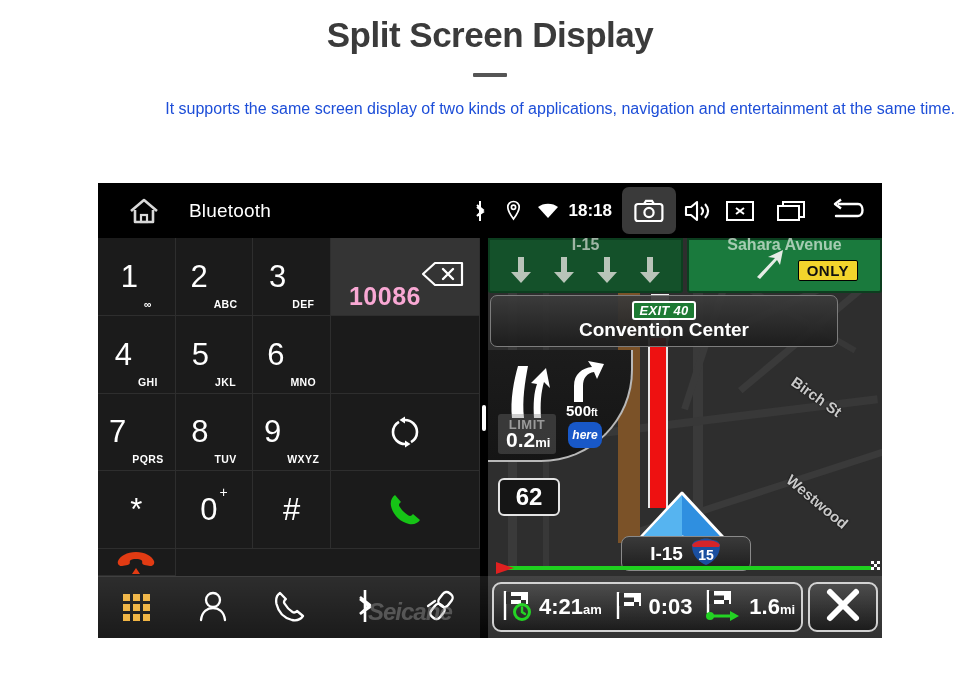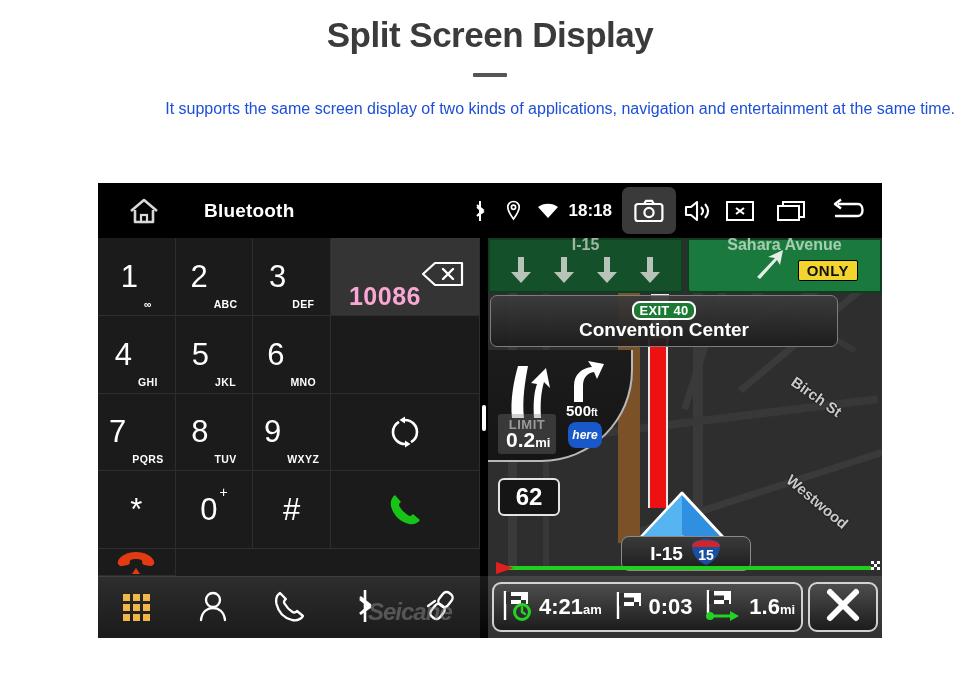--- a/index.html
+++ b/index.html
@@ -33,21 +33,21 @@
     background: #000; overflow: hidden;
   }
 
   
   .statusbar {
     position: relative; height: 55px; background: #000;
     display: flex; align-items: center;
   }
   .home-btn { margin-left: 26px; width: 40px; display:flex; justify-content:center; }
   .sb-title {
-    margin-left: 40px; color: #fff; font-size: 19px; font-weight: bold;
+    margin-left: 25px; color: #fff; font-size: 19px; font-weight: normal;
     letter-spacing: .2px;
   }
   .sb-right {
     position: absolute; right: 0; top: 0; height: 100%;
     display: flex; align-items: center; gap: 0;
   }
   .sb-ico { width: 34px; display:flex; align-items:center; justify-content:center; }
   .sb-clock { color: #fff; font-size: 17px; font-weight: bold; margin: 0 6px 0 4px; }
   .sb-cam {
     width: 54px; height: 47px; margin: 0 4px; border-radius: 7px;
@@ -139,22 +139,22 @@
   
   .exit-banner {
     position: absolute; left: 2px; top: 57px; width: 348px; height: 52px;
     background: linear-gradient(180deg, rgba(60,60,60,.93), rgba(28,28,28,.93));
     border: 1px solid #7d7d7d; border-radius: 7px;
     display: flex; flex-direction: column; align-items: center; justify-content: center;
     color: #fff;
   }
   .exit-row1 { display: flex; align-items: center; gap: 7px; }
   .exit-chip {
-    background: #1d7a33; border: 2px solid #fff; border-radius: 8px;
-    color: #fff; font-size: 13px; font-weight: bold; padding: 0px 5px; letter-spacing:.3px;
+    background: #1d7a33; border: 2px solid #fff; border-radius: 3px;
+    color: #fff; font-size: 13px; font-weight: bold; padding: 0px 5px; letter-spacing:.3px;font-style:italic;
   }
   .exit-name { font-size: 19px; font-weight: bold; }
   .exit-sub { font-size: 19px; font-weight: bold; margin-top: -1px; }
 
   
   .hud {
     position: absolute; left: 0px; top: 112px; width: 145px; height: 112px;
     background: linear-gradient(180deg,#1c1c1c 0%, #151515 100%);
     border-bottom-right-radius: 92px; border-right:2px solid #b8b8b8;
     border-bottom:2px solid #b8b8b8;

